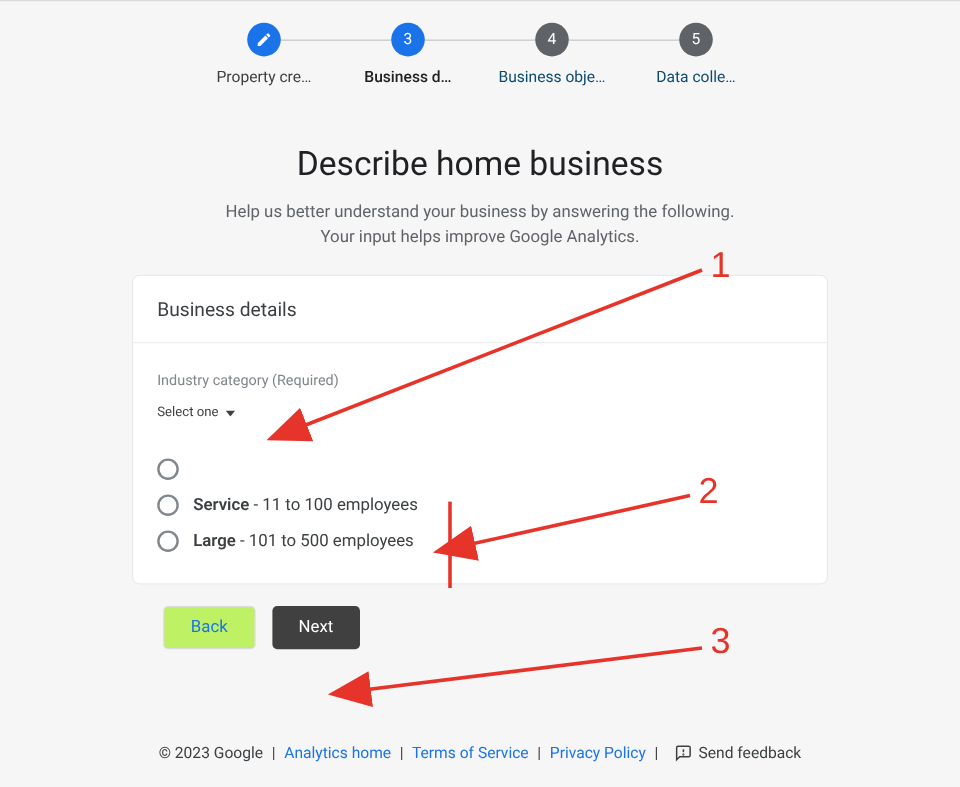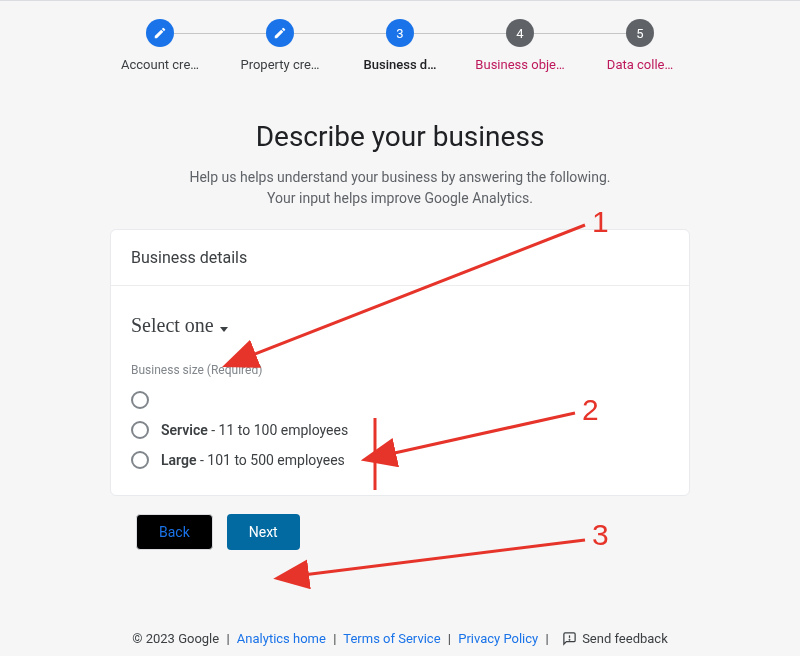--- a/index.html
+++ b/index.html
@@ -53,21 +53,21 @@
       margin-top: 10px;
       font-size: 13px;
       color: #3c4043;
       max-width: 100px;
       text-align: center;
       white-space: nowrap;
       overflow: hidden;
       text-overflow: ellipsis;
     }
     .step-label.active { color: #202124; font-weight: 500; text-align: right; }
-    .step-label.inactive { color: #be185d; }
+    .step-label.inactive { color: #0c4a6e; }
     .pencil-icon { width: 14px; height: 14px; }
     .heading {
       text-align: center;
       margin-top: 48px;
       font-size: 28px;
       font-weight: 400;
       color: #202124;
     }
     .subheading {
       text-align: center;
@@ -89,27 +89,26 @@
       color: #3c4043;
       border-bottom: 1px solid #eceded;
     }
     .card-body { padding: 24px 20px 20px 20px; }
     .field-label {
       font-size: 12px;
       color: #80868b;
       margin-bottom: 8px;
     }
     .dropdown {
-      font-size: 20px;
+      font-size: 11px;
       color: #3c4043;
       display: inline-flex;
       align-items: flex-end;
       cursor: pointer;
       padding: 4px 0;
-      font-family: Liberation Serif, serif;
     }
     .caret-down {
       margin-left: 6px;
       display: inline-block;
     }
     .radio-group { margin-top: 22px; }
     .radio-row {
       display: flex;
       align-items: center;
       padding: 6px 0;
@@ -134,32 +133,32 @@
     }
     .btn {
       padding: 9px 22px;
       font-size: 14px;
       border-radius: 4px;
       cursor: pointer;
       border: none;
       font-family: inherit;
     }
     .btn-back {
-      background: #000000;
+      background: #bef264;
       color: #1a73e8;
       border: 1px solid #dadce0;
       text-align: center;
     }
     .btn-next {
-      background: #0369a1;
+      background: #404040;
       color: #fff;
     }
     .footer {
       position: absolute;
-      bottom: 10px;
+      bottom: 20px;
       width: 100%;
       text-align: center;
       font-size: 13px;
       color: #3c4043;
     }
     .footer a { color: #1a73e8; text-decoration: none; cursor: pointer; }
     .footer .sep { color: #3c4043; margin: 0 4px; }
     .fb-icon { vertical-align: -3px; margin: 0 2px 0 6px; }
     
     .annot { position: absolute; pointer-events: none; }
@@ -177,67 +176,58 @@
 <div class="top-border"></div>
 
 <div class="stepper">
   <div class="step">
     <div class="step-circle done">
       <svg class="pencil-icon" viewBox="0 0 24 24" fill="#fff">
           <path d="M3 17.25V21h3.75l11-11.03-3.75-3.75L3 17.25zM20.71 7.04a1 1 0 0 0 0-1.41l-2.34-2.34a1 1 0 0 0-1.41 0l-1.83 1.83 3.75 3.75 1.83-1.83z"></path>
         </svg>
     </div>
     <div class="step-connector"></div>
-    <div class="step-label">Account cre…</div>
-  </div>
-  <div class="step">
-    <div class="step-circle done">
-      <svg class="pencil-icon" viewBox="0 0 24 24" fill="#fff">
-          <path d="M3 17.25V21h3.75l11-11.03-3.75-3.75L3 17.25zM20.71 7.04a1 1 0 0 0 0-1.41l-2.34-2.34a1 1 0 0 0-1.41 0l-1.83 1.83 3.75 3.75 1.83-1.83z"></path>
-        </svg>
-    </div>
-    <div class="step-connector"></div>
     <div class="step-label">Property cre…</div>
   </div>
   <div class="step">
     <div class="step-circle active">3</div>
     <div class="step-connector"></div>
     <div class="step-label active">Business d…</div>
   </div>
   <div class="step">
     <div class="step-circle inactive">4</div>
     <div class="step-connector"></div>
     <div class="step-label inactive">Business obje…</div>
   </div>
   <div class="step">
     <div class="step-circle inactive">5</div>
     <div class="step-label inactive">Data colle…</div>
   </div>
 </div>
 
-<h1 class="heading">Describe your business</h1>
+<h1 class="heading">Describe home business</h1>
 <p class="subheading">
-  <span>Help us helps understand your business by answering the following.</span><br>
+  <span>Help us better understand your business by answering the following.</span><br>
   <span>Your input helps improve Google Analytics.</span>
 </p>
 
 <div class="card">
   <div class="card-header">Business details</div>
   <div class="card-body">
+    <div class="field-label">Industry category (Required)</div>
     <div class="dropdown">
       <span>Select one</span>
       <span class="caret-down">
         <svg width="8" height="5" viewBox="0 0 8 5">
             <path d="M0 0 L8 0 L4 5 Z" fill="#3c4043"></path>
           </svg>
       </span>
     </div>
 
     <div class="radio-group">
-      <div class="field-label">Business size (Required)</div>
       <div class="radio-row">
         <span class="radio-circle"></span>
       </div>
       <div class="radio-row">
         <span class="radio-circle"></span>
         <span><span class="radio-label-bold">Service</span><span> - 11 to 100 employees</span></span>
       </div>
       <div class="radio-row">
         <span class="radio-circle"></span>
         <span><span class="radio-label-bold">Large</span><span> - 101 to 500 employees</span></span>

